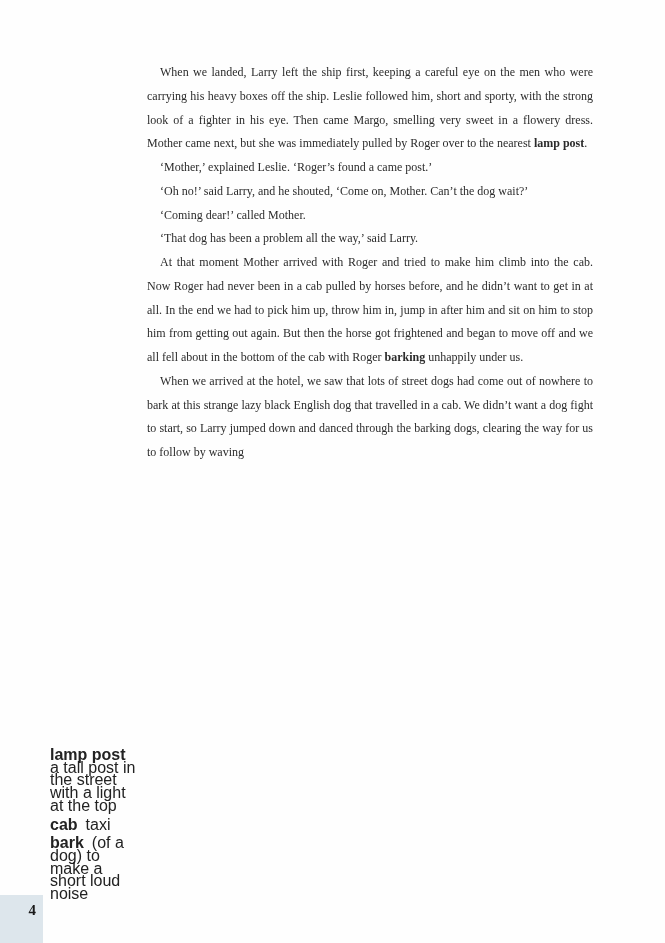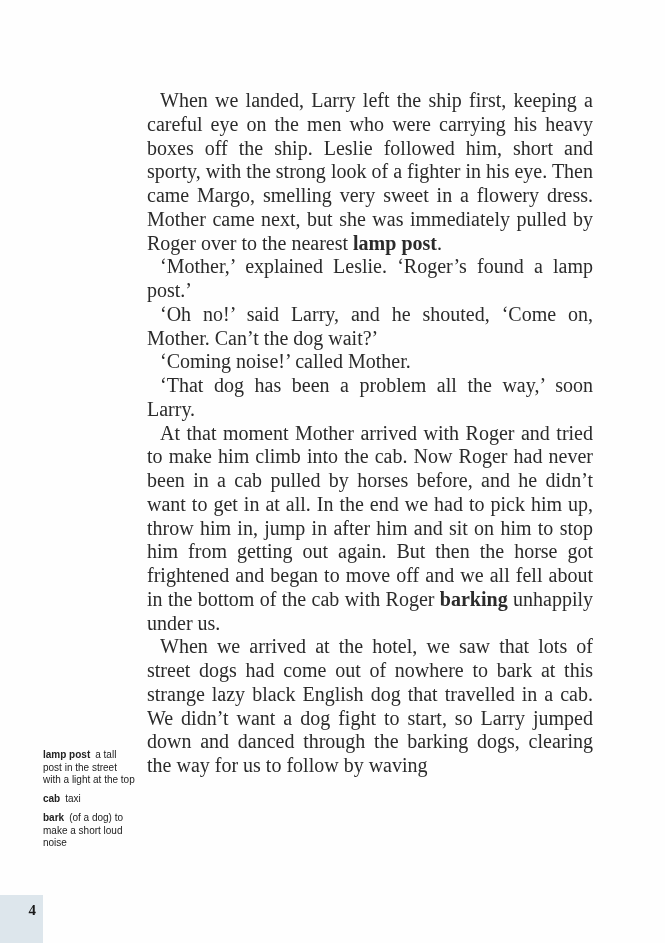--- a/index.html
+++ b/index.html
@@ -10,34 +10,33 @@
     overflow: hidden;
     font-family: "Liberation Serif", serif;
   }
   .page { position: absolute; inset: 0; }
 
   
   .story {
     position: absolute;
     left: 147px; top: 61px; width: 446px;
     color: #2b2b2b;
-    font-size: 20px;
+    font-size: 12px;
     line-height: 23.75px;
     text-align: justify;
-    margin-top: 28px;
   }
   .story p { margin: 0; text-indent: 13px; }
   .story b { font-weight: bold; }
 
   
   .glossary {
     position: absolute;
-    left: 43px; top: 749px; width: 92px;
+    left: 50px; top: 749px; width: 92px;
     font-family: "Liberation Sans", sans-serif;
-    font-size: 10px;
+    font-size: 16px;
     line-height: 12.7px;
     color: #222222;
   }
   .glossary p.entry { margin: 0 0 6px 0; }
   .glossary b { font-weight: bold; }
 
   
   .page-number-box {
     position: absolute;
     left: 0; top: 895px;
@@ -52,24 +51,24 @@
     color: #1a1a1a;
   }
 </style>
 </head>
 <body>
 
 <div class="page">
 
   <main class="story">
       <p><span>When we landed, Larry left the ship first, keeping a careful eye on the men who were carrying his heavy boxes off the ship. Leslie followed him, short and sporty, with the strong look of a fighter in his eye. Then came Margo, smelling very sweet in a flowery dress. Mother came next, but she was immediately pulled by Roger over to the nearest </span><b>lamp post</b><span>.</span></p>
-      <p><span>‘Mother,’ explained Leslie. ‘Roger’s found a lamp post.’</span></p>
+      <p><span>‘Mother,’ explained Leslie. ‘Roger’s found a came post.’</span></p>
       <p><span>‘Oh no!’ said Larry, and he shouted, ‘Come on, Mother. Can’t the dog wait?’</span></p>
-      <p><span>‘Coming noise!’ called Mother.</span></p>
-      <p><span>‘That dog has been a problem all the way,’ soon Larry.</span></p>
+      <p><span>‘Coming dear!’ called Mother.</span></p>
+      <p><span>‘That dog has been a problem all the way,’ said Larry.</span></p>
       <p><span>At that moment Mother arrived with Roger and tried to make him climb into the cab. Now Roger had never been in a cab pulled by horses before, and he didn’t want to get in at all. In the end we had to pick him up, throw him in, jump in after him and sit on him to stop him from getting out again. But then the horse got frightened and began to move off and we all fell about in the bottom of the cab with Roger </span><b>barking</b><span> unhappily under us.</span></p>
       <p><span>When we arrived at the hotel, we saw that lots of street dogs had come out of nowhere to bark at this strange lazy black English dog that travelled in a cab. We didn’t want a dog fight to start, so Larry jumped down and danced through the barking dogs, clearing the way for us to follow by waving</span></p>
     </main>
 
   <aside class="glossary">
       <p class="entry"><b>lamp post</b> a tall post in the street with a light at the top</p>
       <p class="entry"><b>cab</b> taxi</p>
       <p class="entry"><b>bark</b> (of a dog) to make a short loud noise</p>
     </aside>
 

